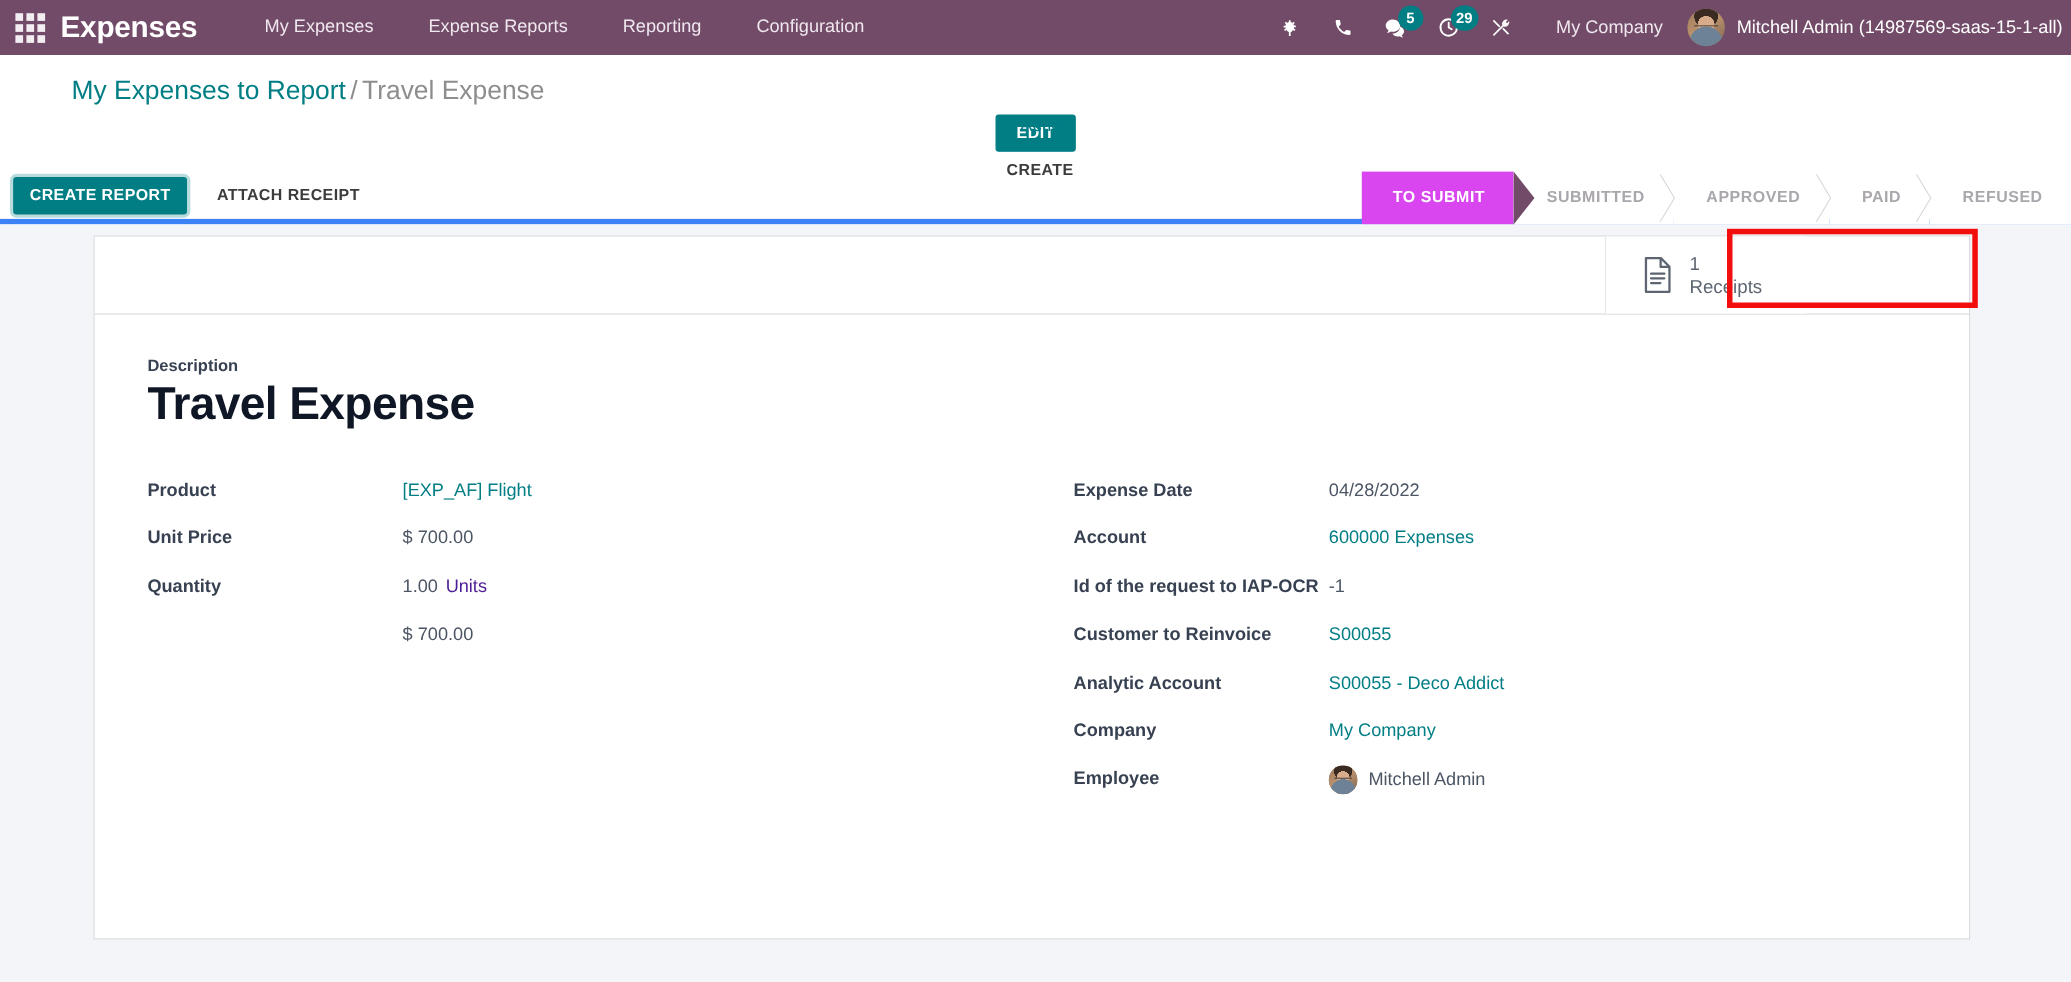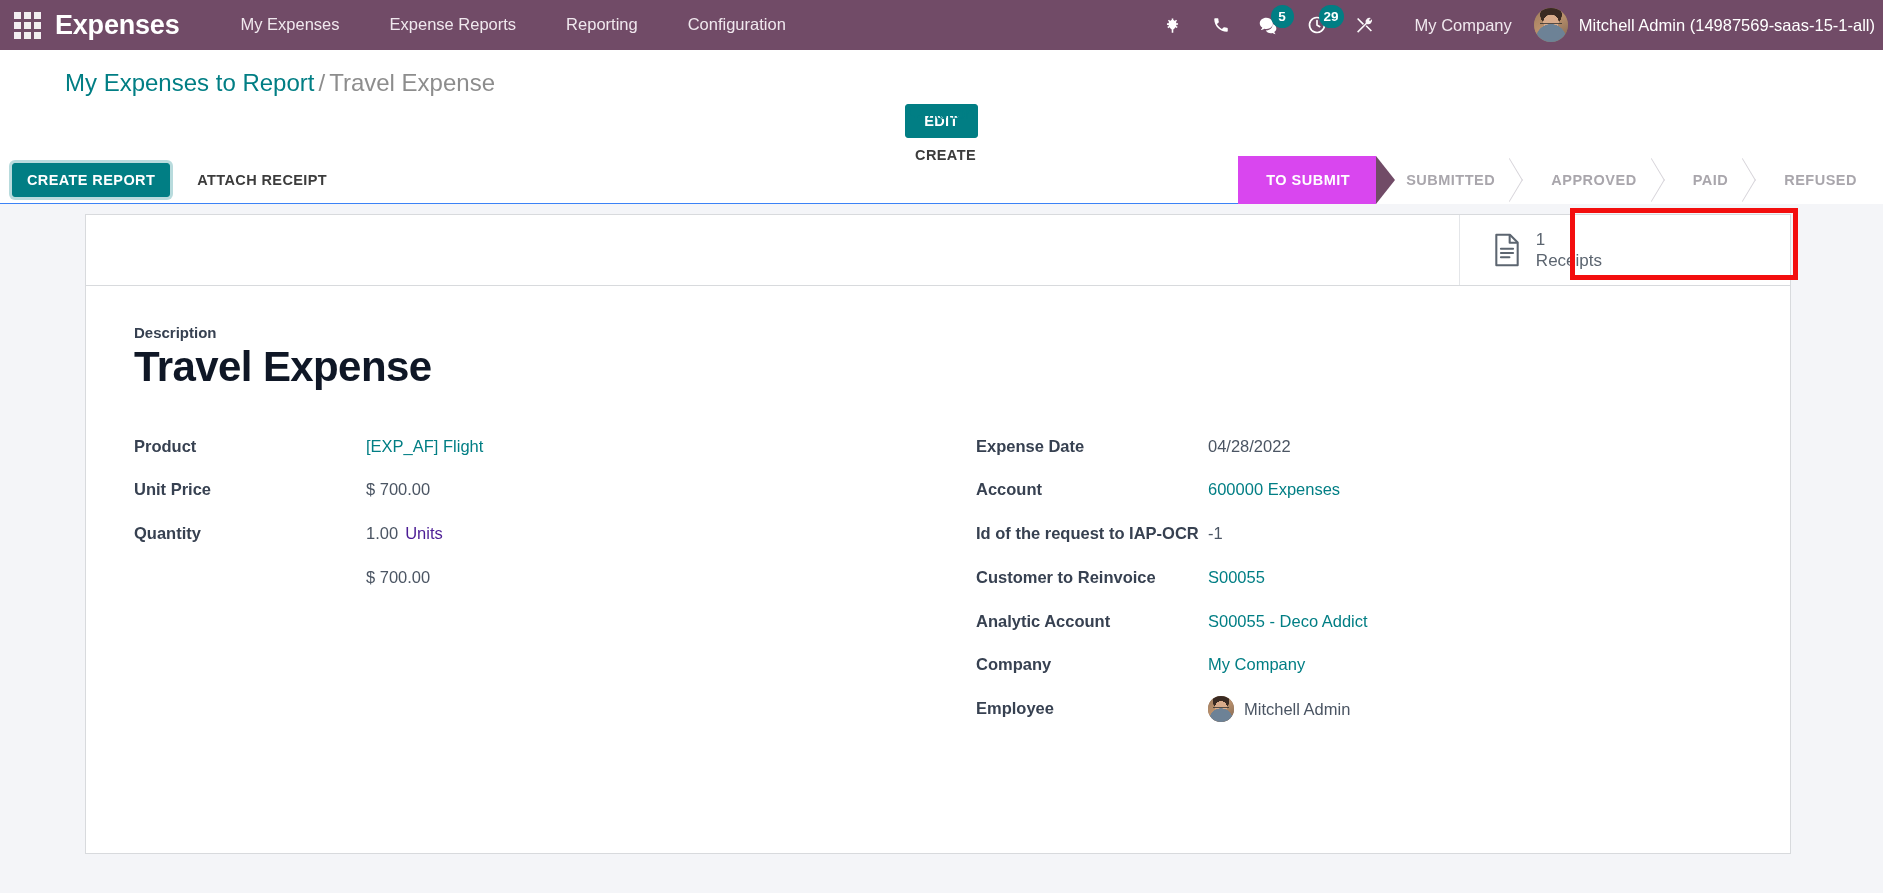--- a/index.html
+++ b/index.html
@@ -208,21 +208,21 @@
     display: flex;
     align-items: center;
     padding: 0 6px;
   }
 
   
   .statusbar-row {
     display: flex;
     align-items: stretch;
     background: #ffffff;
-    border-bottom: 1px solid #3b82f6;
+    border-bottom: 5px solid #3b82f6;
     height: 48px;
     padding-left: 12px;
   }
   .sb-buttons { display: flex; align-items: center; gap: 4px; }
   .btn-primary-o {
     background: #017e84;
     color: #ffffff;
     border: 1px solid #017e84;
     box-shadow: 0 0 0 3px rgba(1,126,132,0.28);
     font-size: 14.5px;

